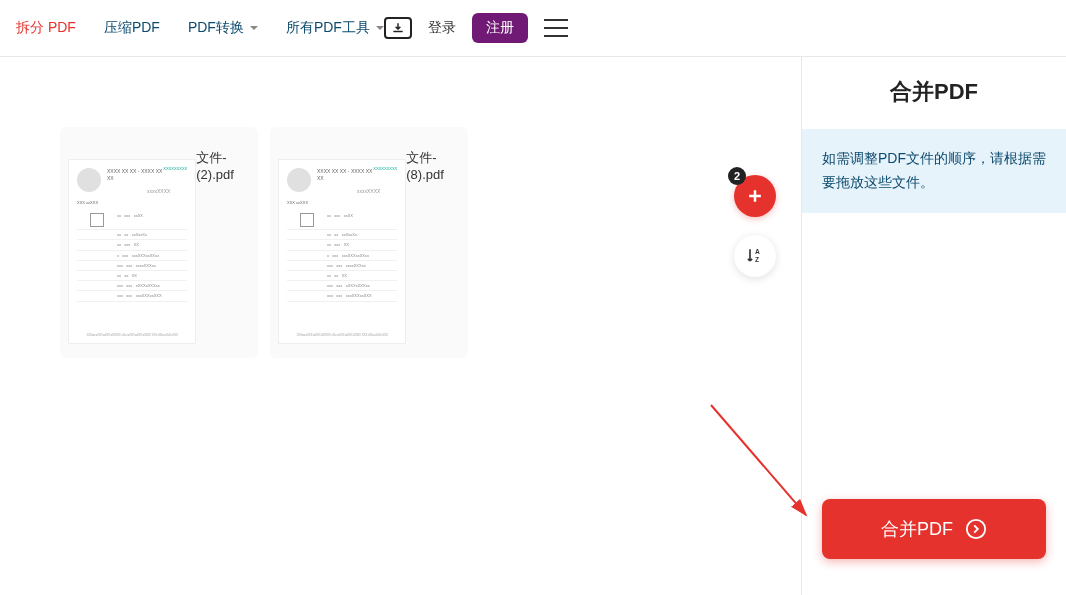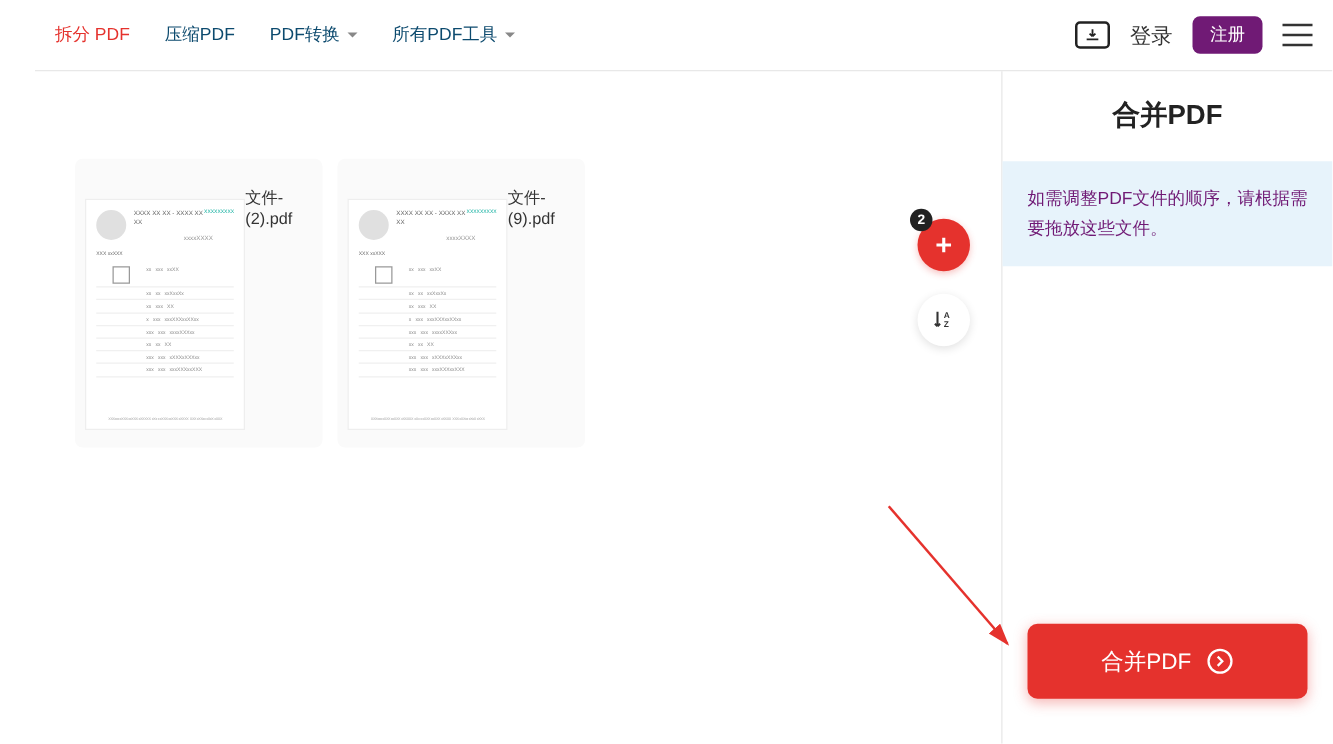--- a/index.html
+++ b/index.html
@@ -1,27 +1,27 @@
 <!DOCTYPE html>
 <html><head>
   <meta charset="utf-8">
   <style>
     * { margin: 0; padding: 0; box-sizing: border-box; }
     body { font-family: "Microsoft YaHei", -apple-system, BlinkMacSystemFont, sans-serif; background: #fff; width: 1066px; height: 595px; overflow: hidden; position: relative; }
     
     
-    .header { height: 57px; border-bottom: 1px solid #e8e8e8; display: flex; align-items: center; padding: 0 16px; justify-content: space-between; margin-left: 28px; }
+    .header { height: 57px; border-bottom: 1px solid #e8e8e8; display: flex; align-items: center; padding: 0 16px; justify-content: flex-start; }
     .header-left { display: flex; align-items: center; gap: 28px; }
     .nav-item { font-size: 14px; color: #0c4a6e; cursor: pointer; display: flex; align-items: center; gap: 6px; }
     .nav-item.active { color: #e5322d; }
     .caret-down { width: 0; height: 0; border-left: 4px solid transparent; border-right: 4px solid transparent; border-top: 4px solid #888; display: inline-block; }
     .header-right { display: flex; align-items: center; gap: 16px; }
     .download-btn { width: 28px; height: 22px; border: 2px solid #222; border-radius: 4px; display: flex; align-items: center; justify-content: center; position: relative; cursor: pointer; }
     .download-btn svg { width: 14px; height: 14px; }
-    .login-link { font-size: 17px; color: #333; cursor: pointer; }
+    .login-link { font-size: 14px; color: #333; cursor: pointer; }
     .register-btn { background: #701a75; color: #fff; font-size: 14px; padding: 6px 14px; border-radius: 6px; cursor: pointer; border: none; }
     .menu-btn { cursor: pointer; width: 24px; height: 18px; display: flex; flex-direction: column; justify-content: space-between; }
     .menu-btn span { display: block; height: 2px; background: #333; width: 100%; }
     
     
     .main { display: flex; height: calc(595px - 57px); }
     .content { flex: 1; padding: 70px 60px; position: relative; }
     .sidebar { width: 265px; border-left: 1px solid #e8e8e8; padding: 20px 0; display: flex; flex-direction: column; }
     
     
@@ -43,21 +43,21 @@
     
     .float-btns { position: absolute; right: 25px; top: 118px; display: flex; flex-direction: column; gap: 18px; align-items: center; }
     .add-btn { width: 42px; height: 42px; background: #e5322d; border-radius: 50%; display: flex; align-items: center; justify-content: center; cursor: pointer; position: relative; box-shadow: 0 2px 6px rgba(229,50,45,0.3); }
     .add-btn svg { width: 20px; height: 20px; }
     .badge { position: absolute; top: -8px; left: -6px; background: #222; color: #fff; width: 18px; height: 18px; border-radius: 50%; font-size: 11px; display: flex; align-items: center; justify-content: center; font-weight: bold; }
     .sort-btn { width: 42px; height: 42px; background: #fff; border-radius: 50%; display: flex; align-items: center; justify-content: center; cursor: pointer; box-shadow: 0 2px 8px rgba(0,0,0,0.12); font-size: 12px; font-weight: bold; color: #333; }
     .sort-btn svg { width: 20px; height: 20px; }
     
     
     .sidebar-title { font-size: 22px; font-weight: bold; color: #222; text-align: center; margin-bottom: 22px; padding: 0 20px; }
-    .info-box { background: #e7f3fb; padding: 18px 20px; font-size: 14px; color: #701a75; line-height: 1.7; margin: 0; }
+    .info-box { background: #e7f3fb; padding: 18px 20px; font-size: 14px; color: #0c4a6e; line-height: 1.7; margin: 0; }
     .sidebar-spacer { flex: 1; }
     .action-btn { margin: 0 20px 16px 20px; background: #e5322d; color: #fff; font-size: 18px; font-weight: 500; padding: 18px 0; border-radius: 8px; border: none; cursor: pointer; display: flex; align-items: center; justify-content: center; gap: 12px; box-shadow: 0 3px 10px rgba(229,50,45,0.35); }
     .action-btn svg { width: 22px; height: 22px; }
     
     
     .arrow-annot { position: absolute; top: 400px; left: 706px; pointer-events: none; }
   </style>
 </head>
 <body>
 
@@ -189,21 +189,21 @@
                   <div class="preview-col">xxx &nbsp; xxx &nbsp; xXXXxXXXxx</div>
                 </div>
               <div class="preview-row">
                   <div class="preview-left"></div>
                   <div class="preview-col">xxx &nbsp; xxx &nbsp; xxxXXXxxXXX</div>
                 </div>
             </div>
           </div>
           <div class="preview-footer">XXXxxx xXXX xxXXX xXXXXX&nbsp;&nbsp;xXx x xXXX xxXXX xXXXX&nbsp;&nbsp;XXX xXXxx xXxX xXXX</div>
         </div>
-        <div class="thumb-name">文件- (9).pdf</div>
+        <div class="thumb-name">文件- (8).pdf</div>
       </div>
     </div>
     <div class="float-btns">
       <div class="add-btn">
         <div class="badge">2</div>
         <svg viewBox="0 0 24 24" fill="none" stroke="#fff" stroke-width="3">
             <path d="M12 5v14M5 12h14"></path>
           </svg>
       </div>
       <div class="sort-btn">

